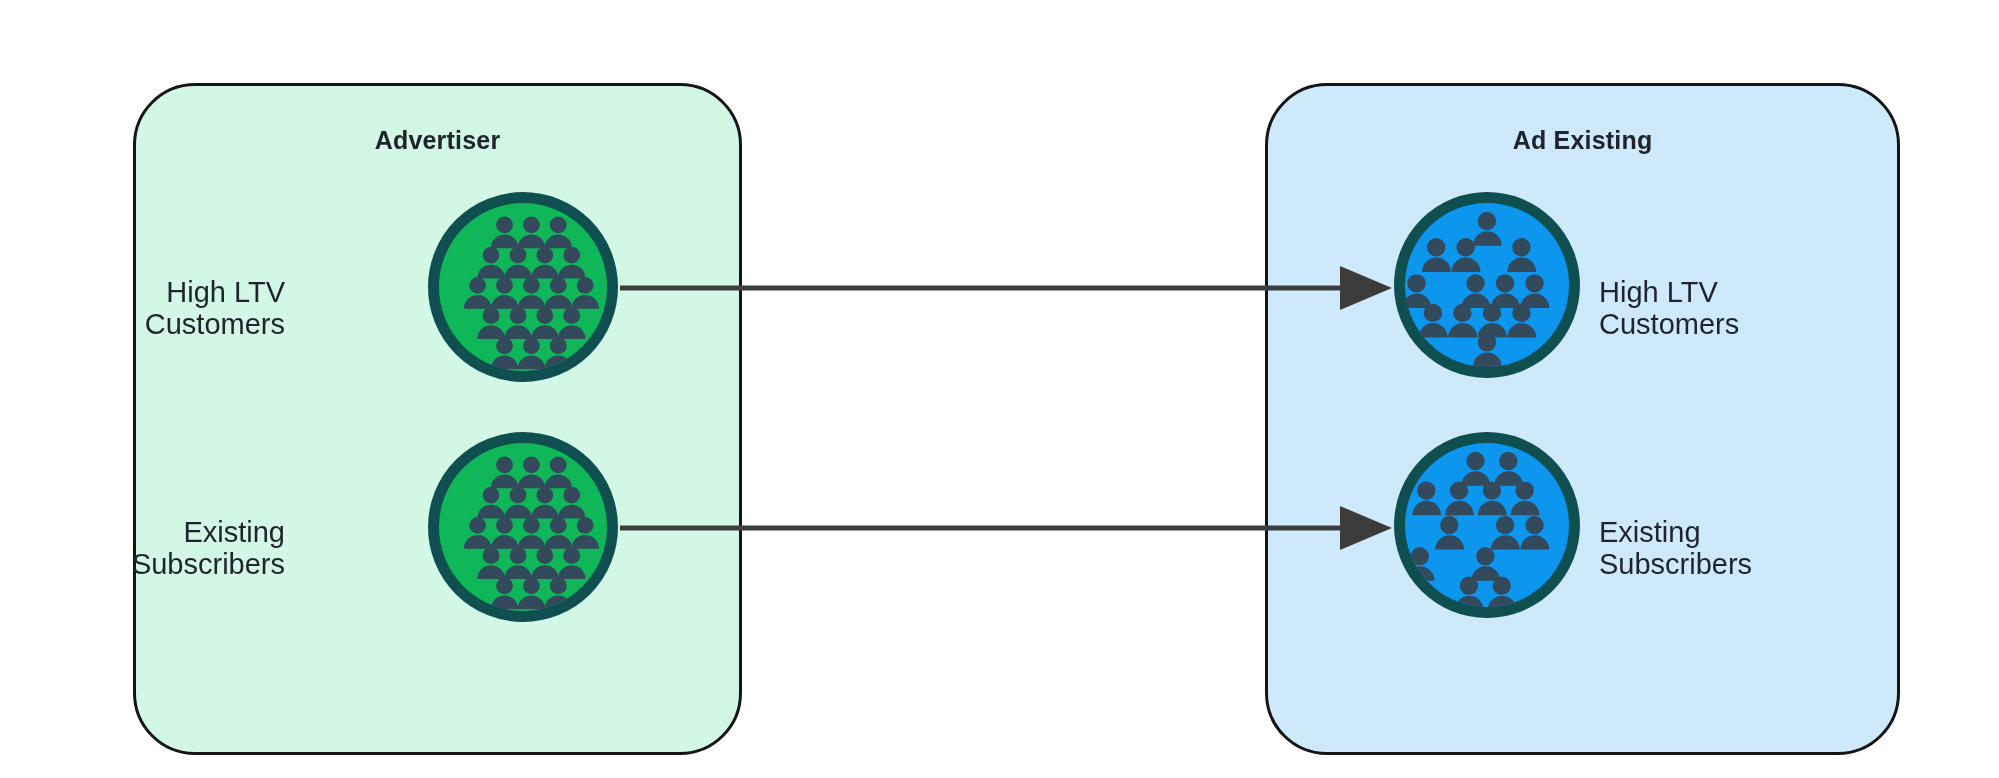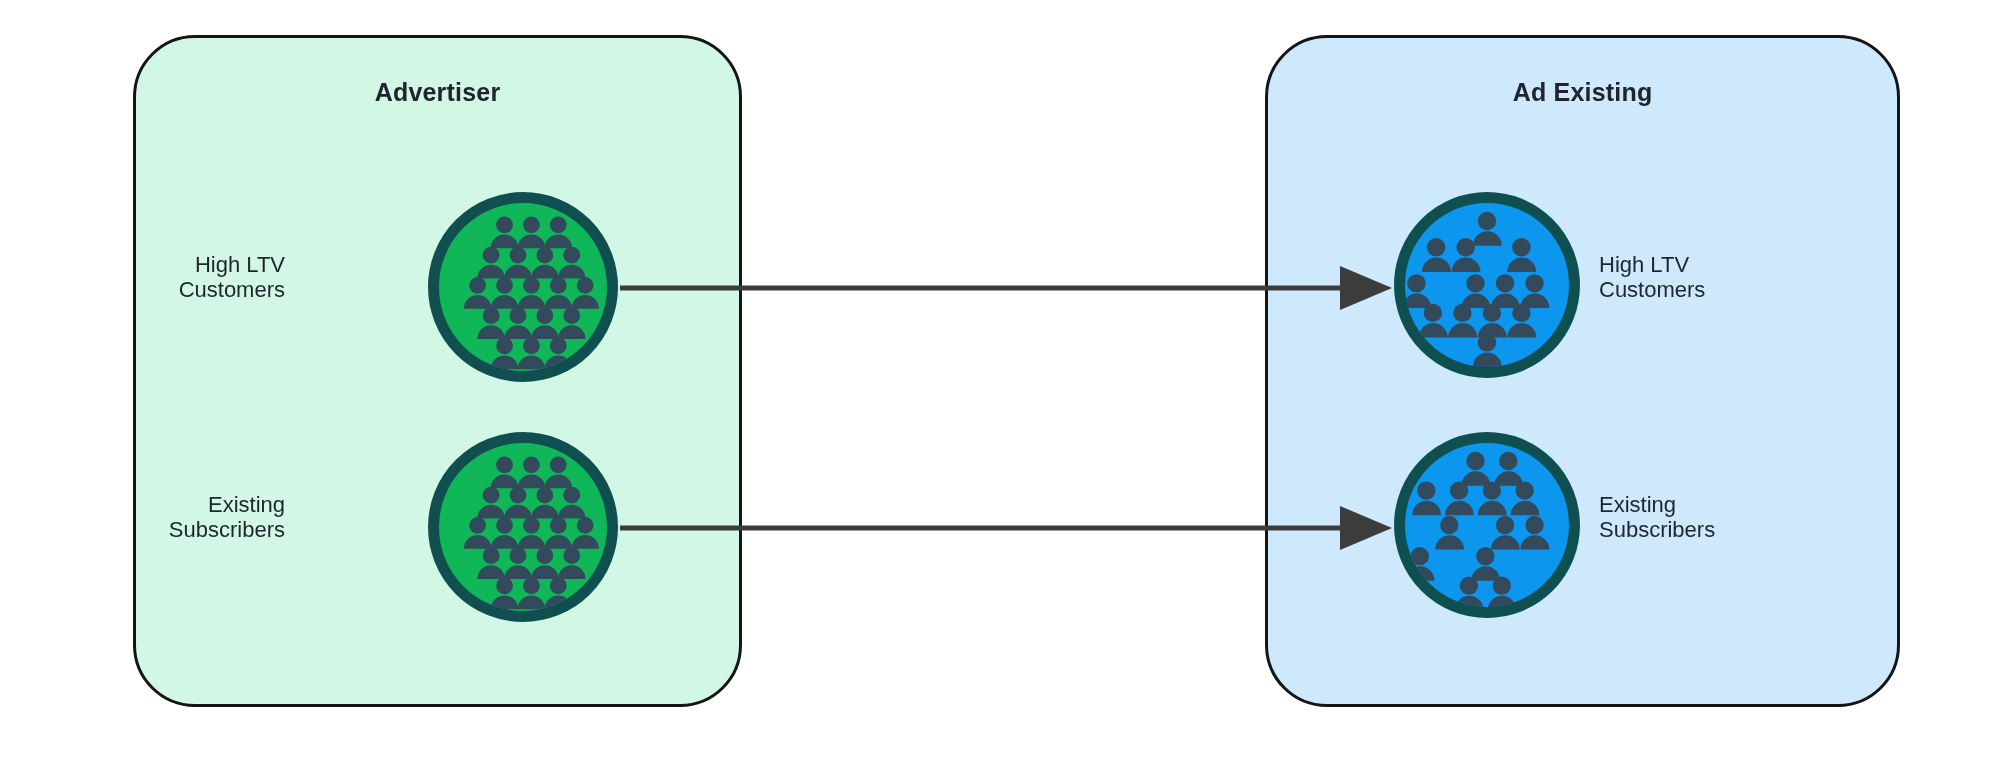--- a/index.html
+++ b/index.html
@@ -18,20 +18,21 @@
     background: #ffffff;
     overflow: hidden;
   }
 
   
   .panel {
     position: absolute;
     box-sizing: border-box;
     border: 3px solid #151515;
     border-radius: 62px;
+    margin-top: 48px;
   }
   #panel-advertiser {
     left: 133px;
     top: 35px;
     width: 609px;
     height: 672px;
     background: #d2f8e5;
   }
   #panel-adplatform {
     left: 1265px;
@@ -75,24 +76,25 @@
   #node-adv-exist  { left: 428px;  top: 432px; }
   #node-plat-hltv  { left: 1394px; top: 192px; }
   #node-plat-exist { left: 1394px; top: 432px; }
 
   .node svg { display: block; width: 100%; height: 100%; }
   .person { fill: #33495c; }
 
   
   .node-label {
     position: absolute;
-    font-size: 22px;
+    font-size: 29px;
     line-height: 1.12;
     color: #1f242e;
     white-space: pre-line;
+    margin-top: 23px;
   }
   .node-label.right-aligned { text-align: right; }
   .node-label.left-aligned  { text-align: left; }
 
   #label-adv-hltv   { right: 1714px; top: 253px; }
   #label-adv-exist  { right: 1714px; top: 493px; }
   #label-plat-hltv  { left: 1599px;  top: 253px; }
   #label-plat-exist { left: 1599px;  top: 493px; }
 
   

